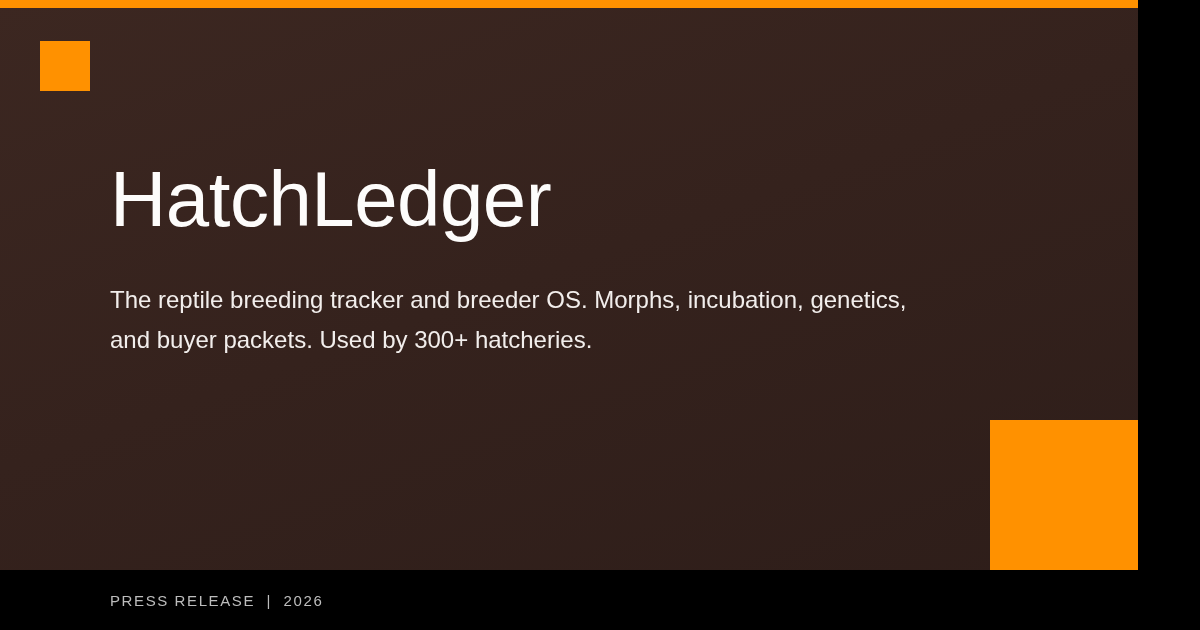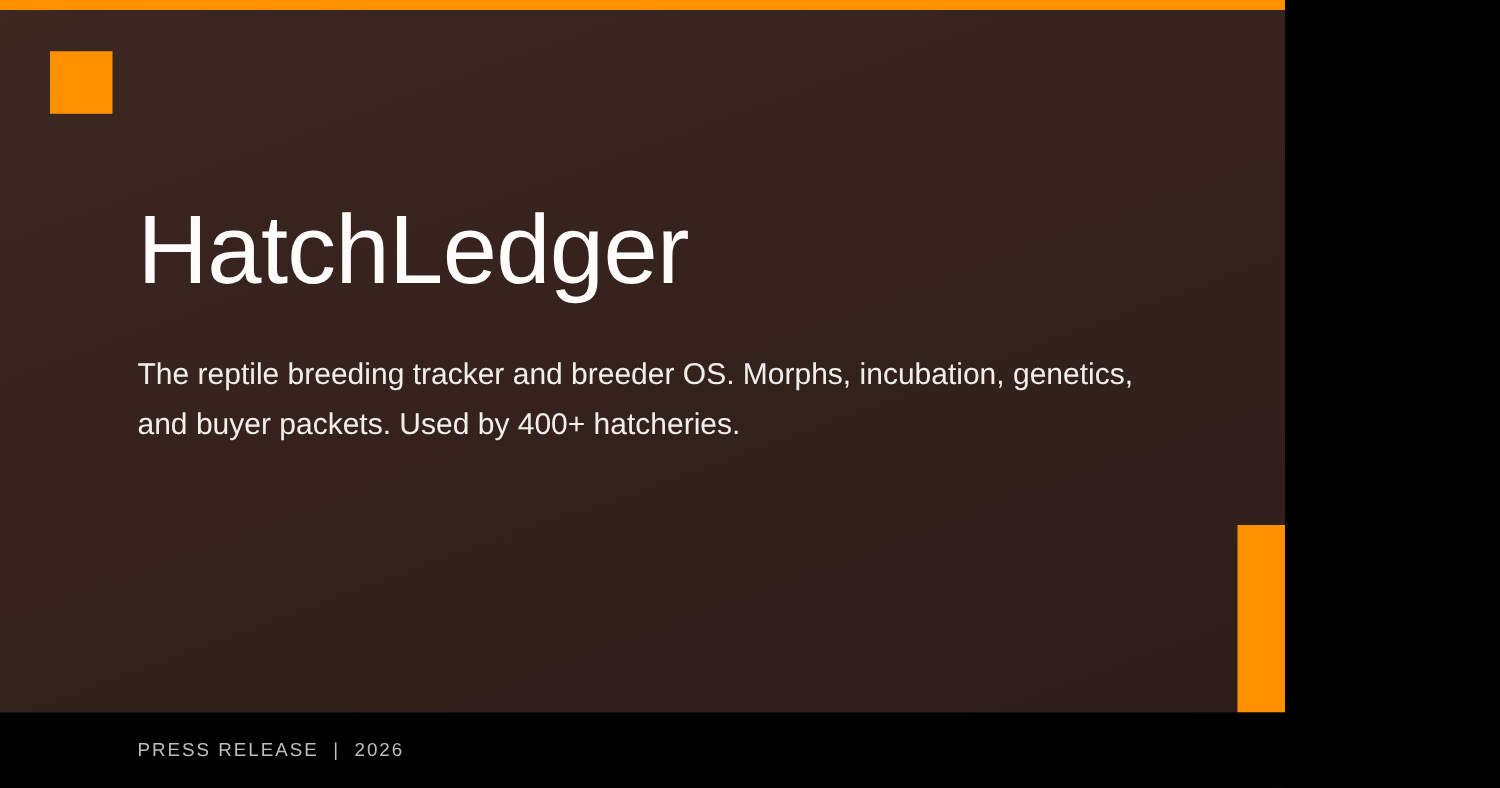--- a/index.html
+++ b/index.html
@@ -6,21 +6,21 @@
     margin: 0;
     padding: 0;
     background: #000000;
   }
   body {
     font-family: "Liberation Sans", sans-serif;
   }
 
   .slide {
     position: relative;
-    width: 1028px;
+    width: 1138px;
     height: 630px;
     overflow: hidden;
     background: linear-gradient(160deg, #3c2721 0%, #35221d 45%, #2d1d19 100%);
   }
 
   
   .top-rule {
     position: absolute;
     top: 0;
     left: 0;
@@ -110,21 +110,21 @@
 <div class="slide">
 
   <div class="top-rule"></div>
 
   <div class="logo-mark"></div>
 
   <div class="accent-block"></div>
 
   <div class="content">
     <h1 class="headline">HatchLedger</h1>
-    <p class="subhead">The reptile breeding tracker and breeder OS. Morphs, incubation, genetics, and buyer packets. Used by 400+ hatcheries.</p>
+    <p class="subhead">The reptile breeding tracker and breeder OS. Morphs, incubation, genetics, and buyer packets. Used by 300+ hatcheries.</p>
   </div>
 
   <div class="footer">
     <div class="footer-inner">
       <span class="footer-text">PRESS RELEASE  |  2026</span>
     </div>
   </div>
 
 </div>
 

